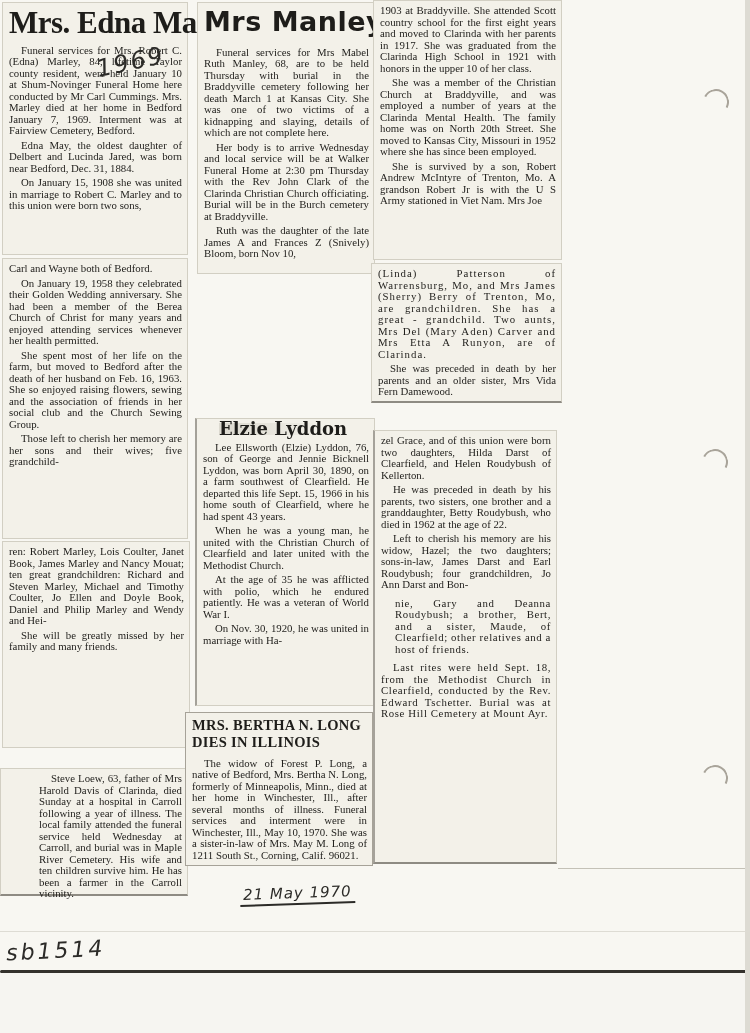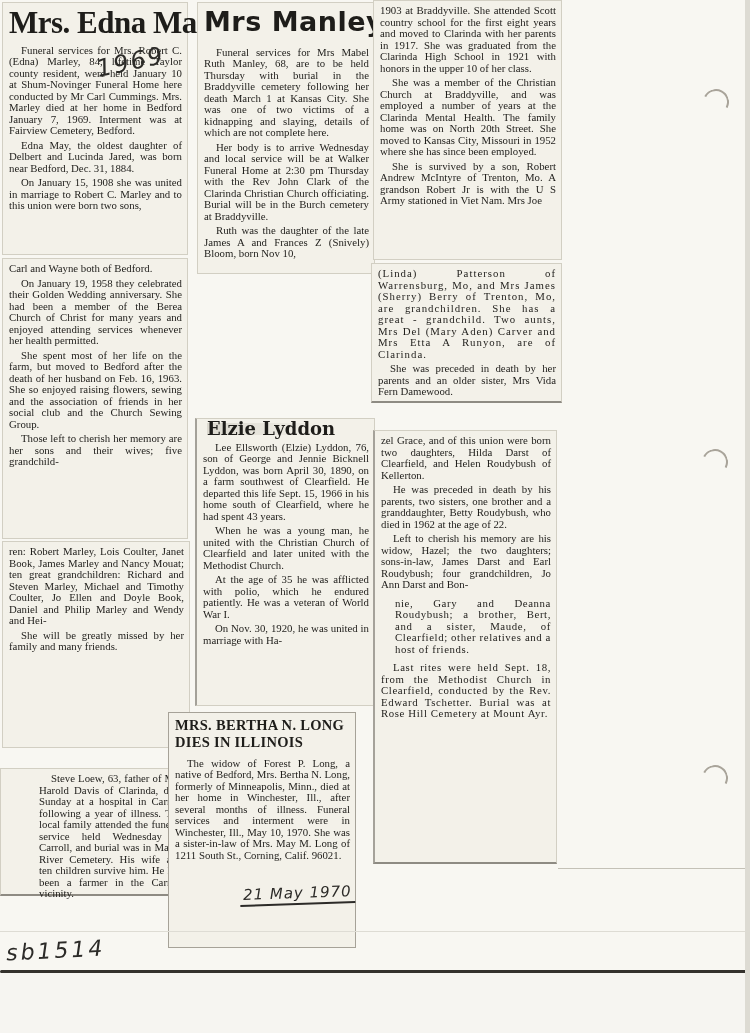--- a/index.html
+++ b/index.html
@@ -33,21 +33,21 @@
     font-size:31px; letter-spacing:-0.5px; line-height:1.05;
     margin:0 0 5px 0; white-space:nowrap;
   }
   .headline-manley {
     font-family:"DejaVu Sans", sans-serif; font-weight:bold;
     font-size:27px; letter-spacing:0.5px; line-height:1.1;
     margin:0 0 10px 0; white-space:nowrap;
   }
   .headline-lyddon {
     font-family:"DejaVu Serif", serif; font-weight:bold;
-    font-size:18px; margin:0 0 7px 4px;
+    font-size:18px; margin:0 0 7px 16px;
     background:linear-gradient(90deg, rgba(160,155,140,0.28), rgba(160,155,140,0.0) 70%);
   }
   .headline-long {
     font-family:"Liberation Serif", serif; font-weight:bold;
     font-size:14.5px; line-height:1.2; letter-spacing:0.3px;
     margin:0 0 6px 0;
   }
   .handwriting {
     position:absolute;
     font-family:"DejaVu Sans", sans-serif; font-style:italic;
@@ -134,21 +134,21 @@
   </div>
 
   <div class="clipping body-text" style="left:373px; top:430px; width:184px; height:434px; border-left:2px solid rgba(70,66,58,0.45); border-bottom:2px solid rgba(60,56,48,0.55);">
     <p class="noindent">zel Grace, and of this union were born two daughters, Hilda Darst of Clearfield, and Helen Roudybush of Kellerton.</p>
     <p>He was preceded in death by his parents, two sisters, one brother and a granddaughter, Betty Roudybush, who died in 1962 at the age of 22.</p>
     <p>Left to cherish his memory are his widow, Hazel; the two daughters; sons-in-law, James Darst and Earl Roudybush; four grandchildren, Jo Ann Darst and Bon-</p>
     <p class="noindent" style="margin-top:7px; letter-spacing:0.6px;margin-left:14px;">nie, Gary and Deanna Roudybush; a brother, Bert, and a sister, Maude, of Clearfield; other relatives and a host of friends.</p>
     <p style="margin-top:7px; letter-spacing:0.6px;">Last rites were held Sept. 18, from the Methodist Church in Clearfield, conducted by the Rev. Edward Tschetter. Burial was at Rose Hill Cemetery at Mount Ayr.</p>
   </div>
 
-  <div class="clipping body-text" style="left:168px; top:712px; width:188px; height:236px; border:1px solid rgba(90,84,72,0.5);">
+  <div class="clipping body-text" style="left:185px; top:712px; width:188px; height:154px; border:1px solid rgba(90,84,72,0.5);">
     <div class="headline-long">
       <div>MRS. BERTHA N. LONG</div>
       <div>DIES IN ILLINOIS</div>
     </div>
     <p>The widow of Forest P. Long, a native of Bedford, Mrs. Bertha N. Long, formerly of Minneapolis, Minn., died at her home in Winchester, Ill., after several months of illness. Funeral services and interment were in Winchester, Ill., May 10, 1970. She was a sister-in-law of Mrs. May M. Long of 1211 South St., Corning, Calif. 96021.</p>
   </div>
 
   <div class="handwriting hw-1969">1969</div>
   <div class="handwriting hw-date">21 May 1970</div>
   <div class="handwriting hw-code">sb1514</div>

